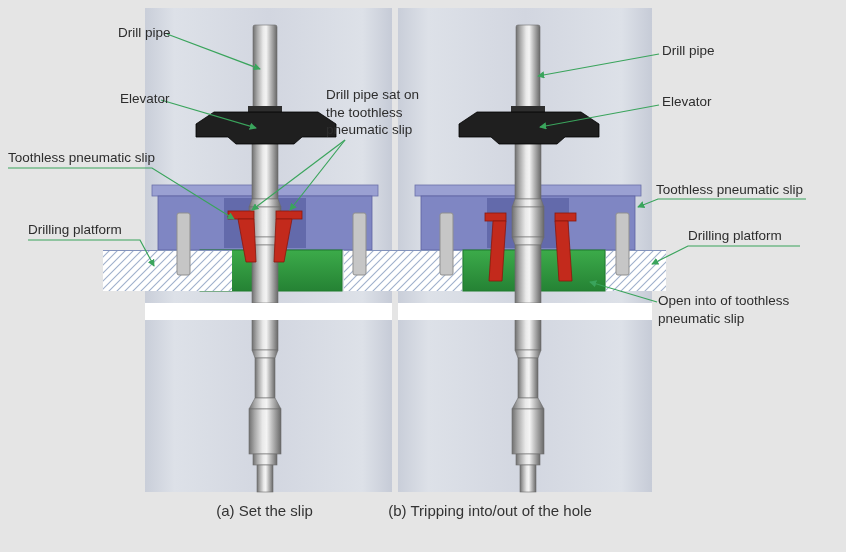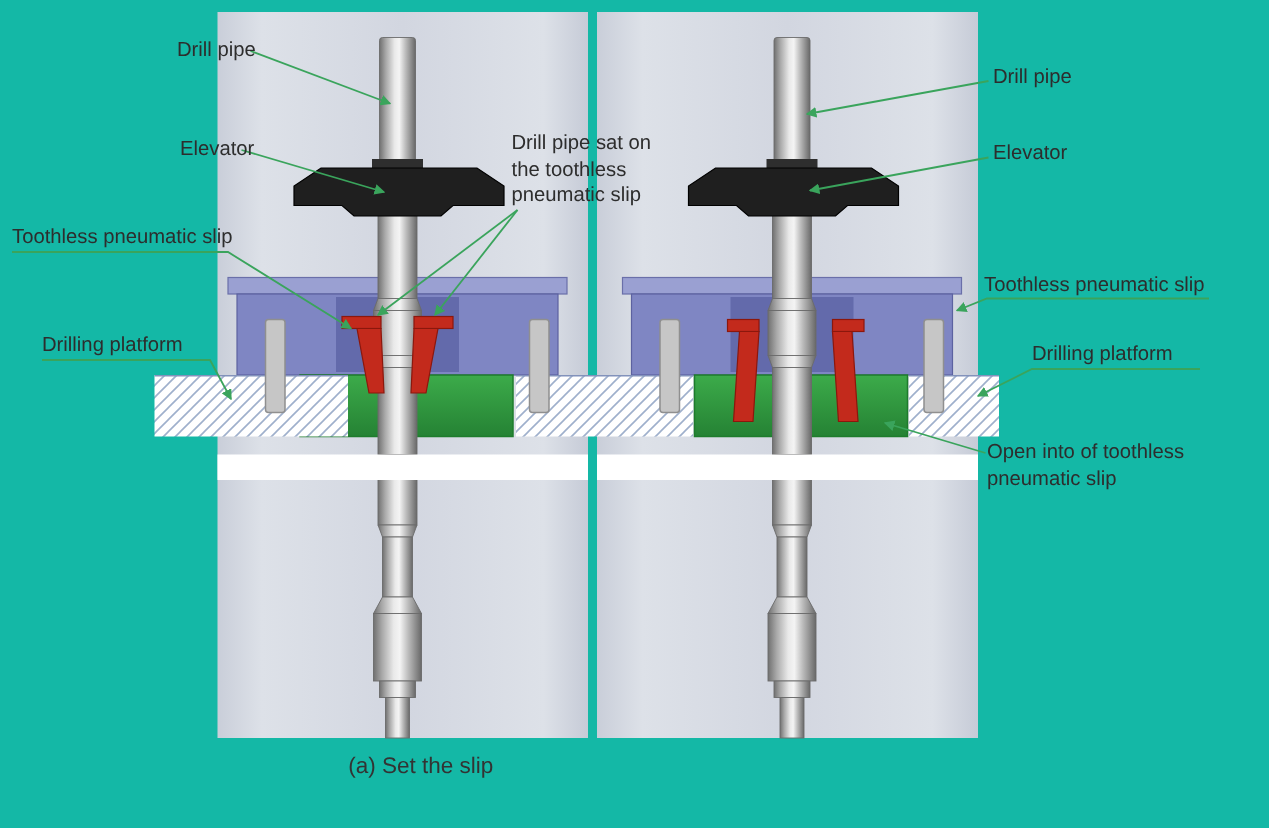--- a/index.html
+++ b/index.html
@@ -1,18 +1,18 @@
 <!DOCTYPE html>
 <html><head>
 <meta charset="utf-8">
 <style>
   html,body { margin:0; padding:0; background:#ffffff; }
   .stage {
     position:relative; width:846px; height:552px; overflow:hidden;
-    background:#14b8a6;
+    background:#e5e5e5;
     font-family:"Liberation Sans", sans-serif;
   }
   .stage svg { position:absolute; left:0; top:0; }
   .lbl {
     position:absolute; font-size:13.5px; color:#2d2d2d;
     line-height:1.3; white-space:pre-line;
   }
   .caption {
     position:absolute; font-size:15px; color:#333333; text-align:center;
   }
@@ -155,28 +155,29 @@
       <line x1="659" y1="54" x2="538" y2="76" marker-end="url(#arr)"></line>
       <line x1="659" y1="105" x2="540" y2="127" marker-end="url(#arr)"></line>
       <polyline points="806,199 658,199 638,207" marker-end="url(#arr)"></polyline>
       <polyline points="800,246 688,246 652,264" marker-end="url(#arr)"></polyline>
       <line x1="657" y1="302" x2="590" y2="282" marker-end="url(#arr)"></line>
     </g>
   </svg>
 
   <div class="lbl" style="left:118px; top:24px;">Drill pipe</div>
   <div class="lbl" style="left:120px; top:90px;">Elevator</div>
-  <div class="lbl" style="left:341px; top:86px; width:136px;">Drill pipe sat on
+  <div class="lbl" style="left:326px; top:86px; width:136px;">Drill pipe sat on
 the toothless
 pneumatic slip</div>
   <div class="lbl" style="left:8px; top:149px;">Toothless pneumatic slip</div>
   <div class="lbl" style="left:28px; top:221px;">Drilling platform</div>
 
   <div class="lbl" style="left:662px; top:42px;">Drill pipe</div>
   <div class="lbl" style="left:662px; top:93px;">Elevator</div>
   <div class="lbl" style="left:656px; top:181px;">Toothless pneumatic slip</div>
   <div class="lbl" style="left:688px; top:227px;">Drilling platform</div>
   <div class="lbl" style="left:658px; top:292px; width:180px;">Open into of toothless
 pneumatic slip</div>
 
-  <div class="caption" style="left:157px; top:502px; width:247px;">(a) Set the slip</div>
+  <div class="caption" style="left:141px; top:502px; width:247px;">(a) Set the slip</div>
+  <div class="caption" style="left:360px; top:502px; width:260px;">(b) Tripping into/out of the hole</div>
 
 </div>
 
 </body></html>

